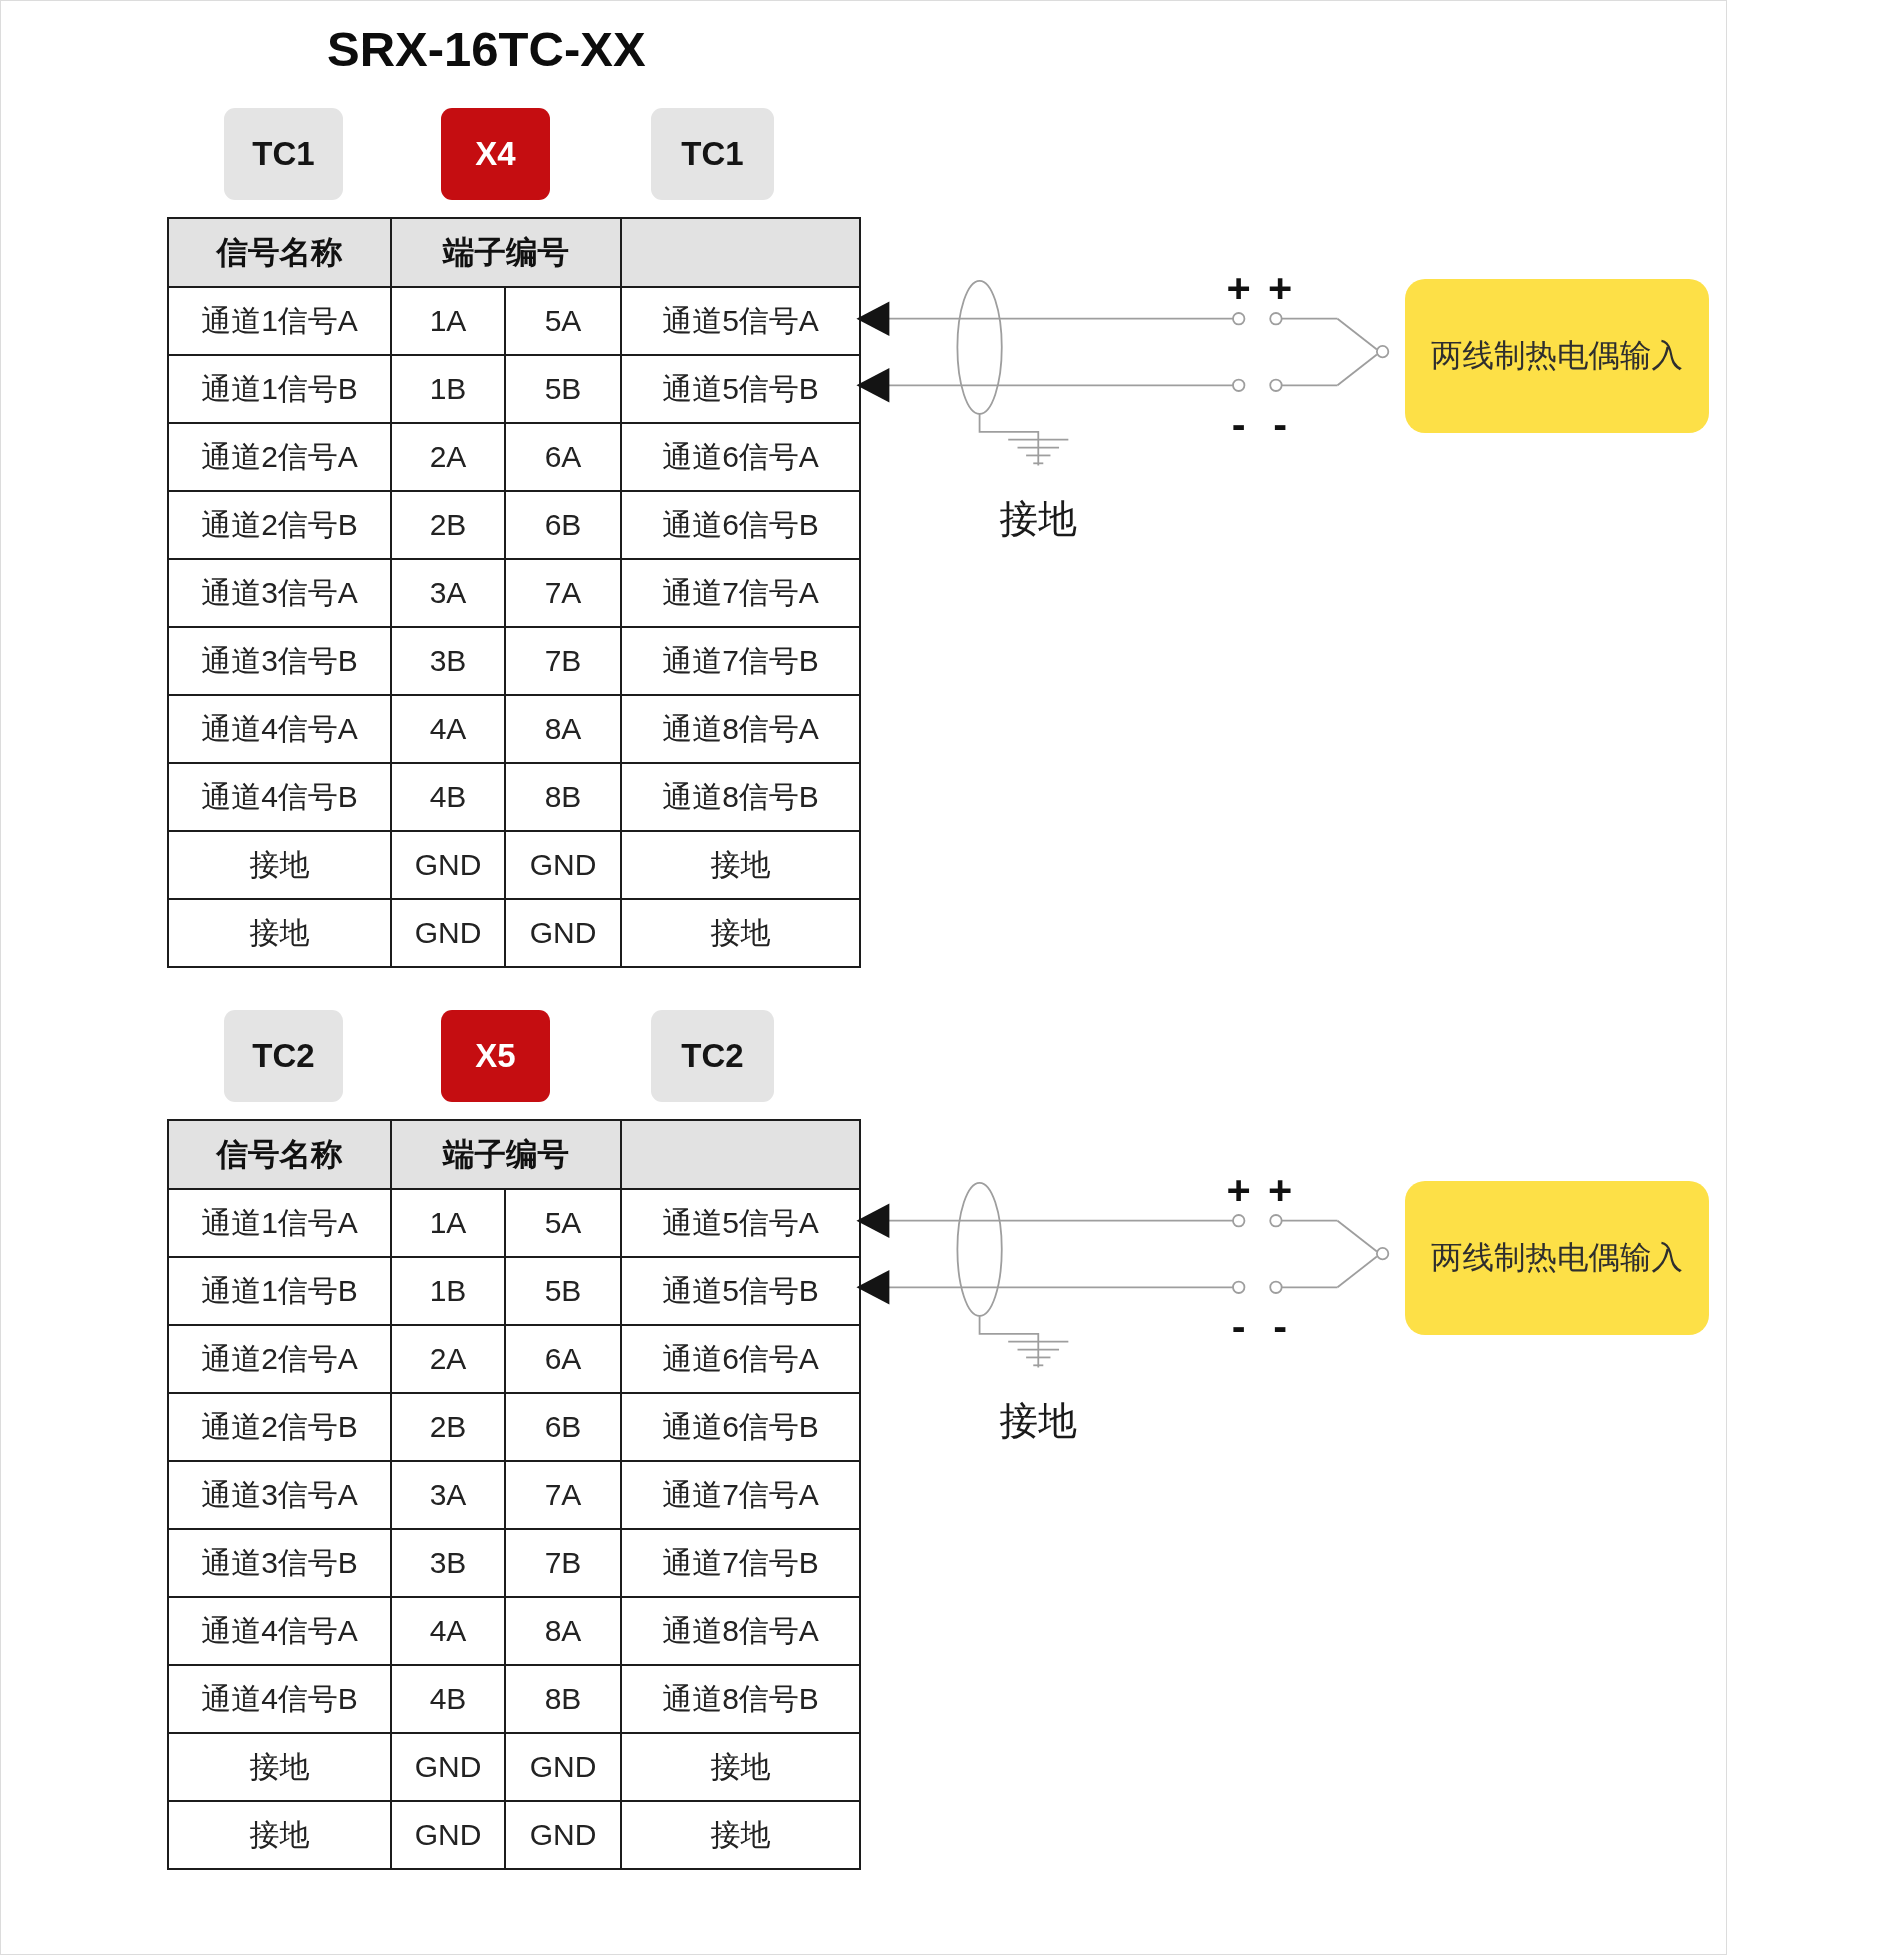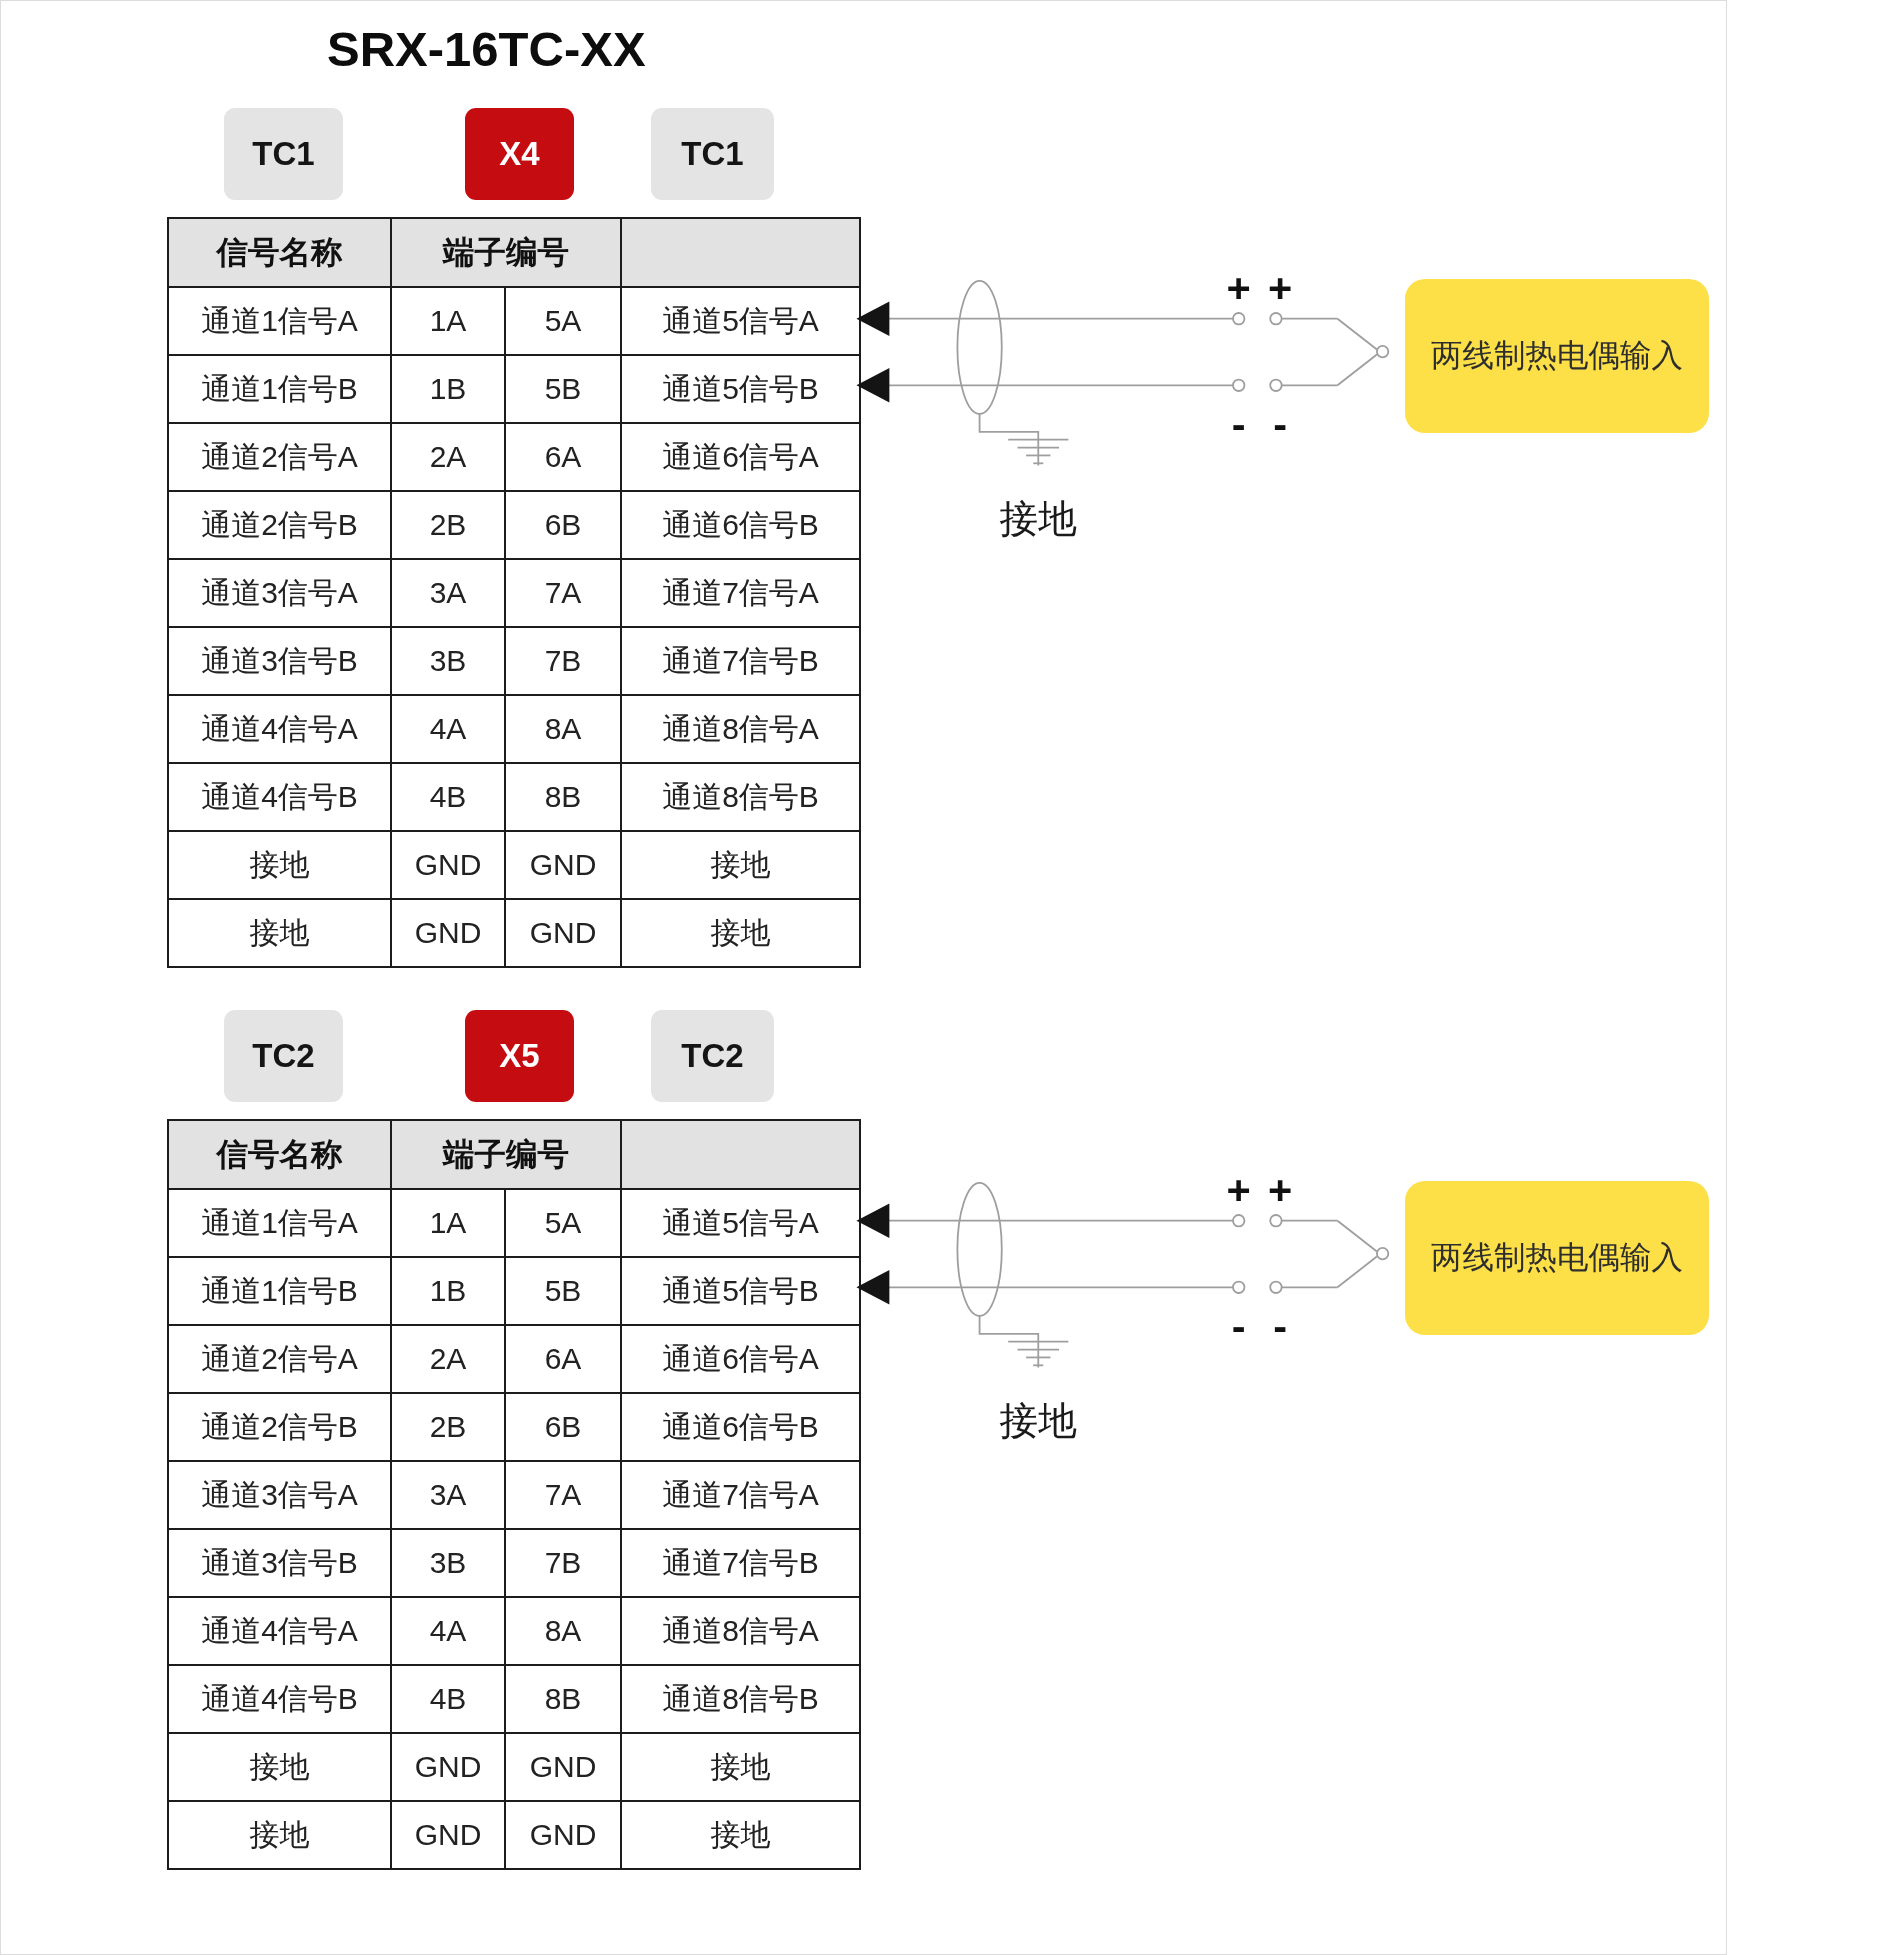--- a/index.html
+++ b/index.html
@@ -25,21 +25,21 @@
 
   .tab{
     position:absolute;top:0;height:92px;
     border-radius:11px;
     display:flex;align-items:center;justify-content:center;
     font-size:33px;font-weight:bold;
   }
   .tab.gray{background:#e4e4e4;color:#151515;}
   .tab.red{background:#c50d11;color:#ffffff;}
   .tab.t-left{left:223px;width:119px;}
-  .tab.t-mid{left:440px;width:109px;margin-left:24px;}
+  .tab.t-mid{left:440px;width:109px;}
   .tab.t-right{left:650px;width:123px;}
 
   table.pinout{
     position:absolute;left:166px;top:109px;
     width:693px;
     border-collapse:collapse;
     table-layout:fixed;
     border:2.9px solid #1c1c1c;
     background:#ffffff;
   }

